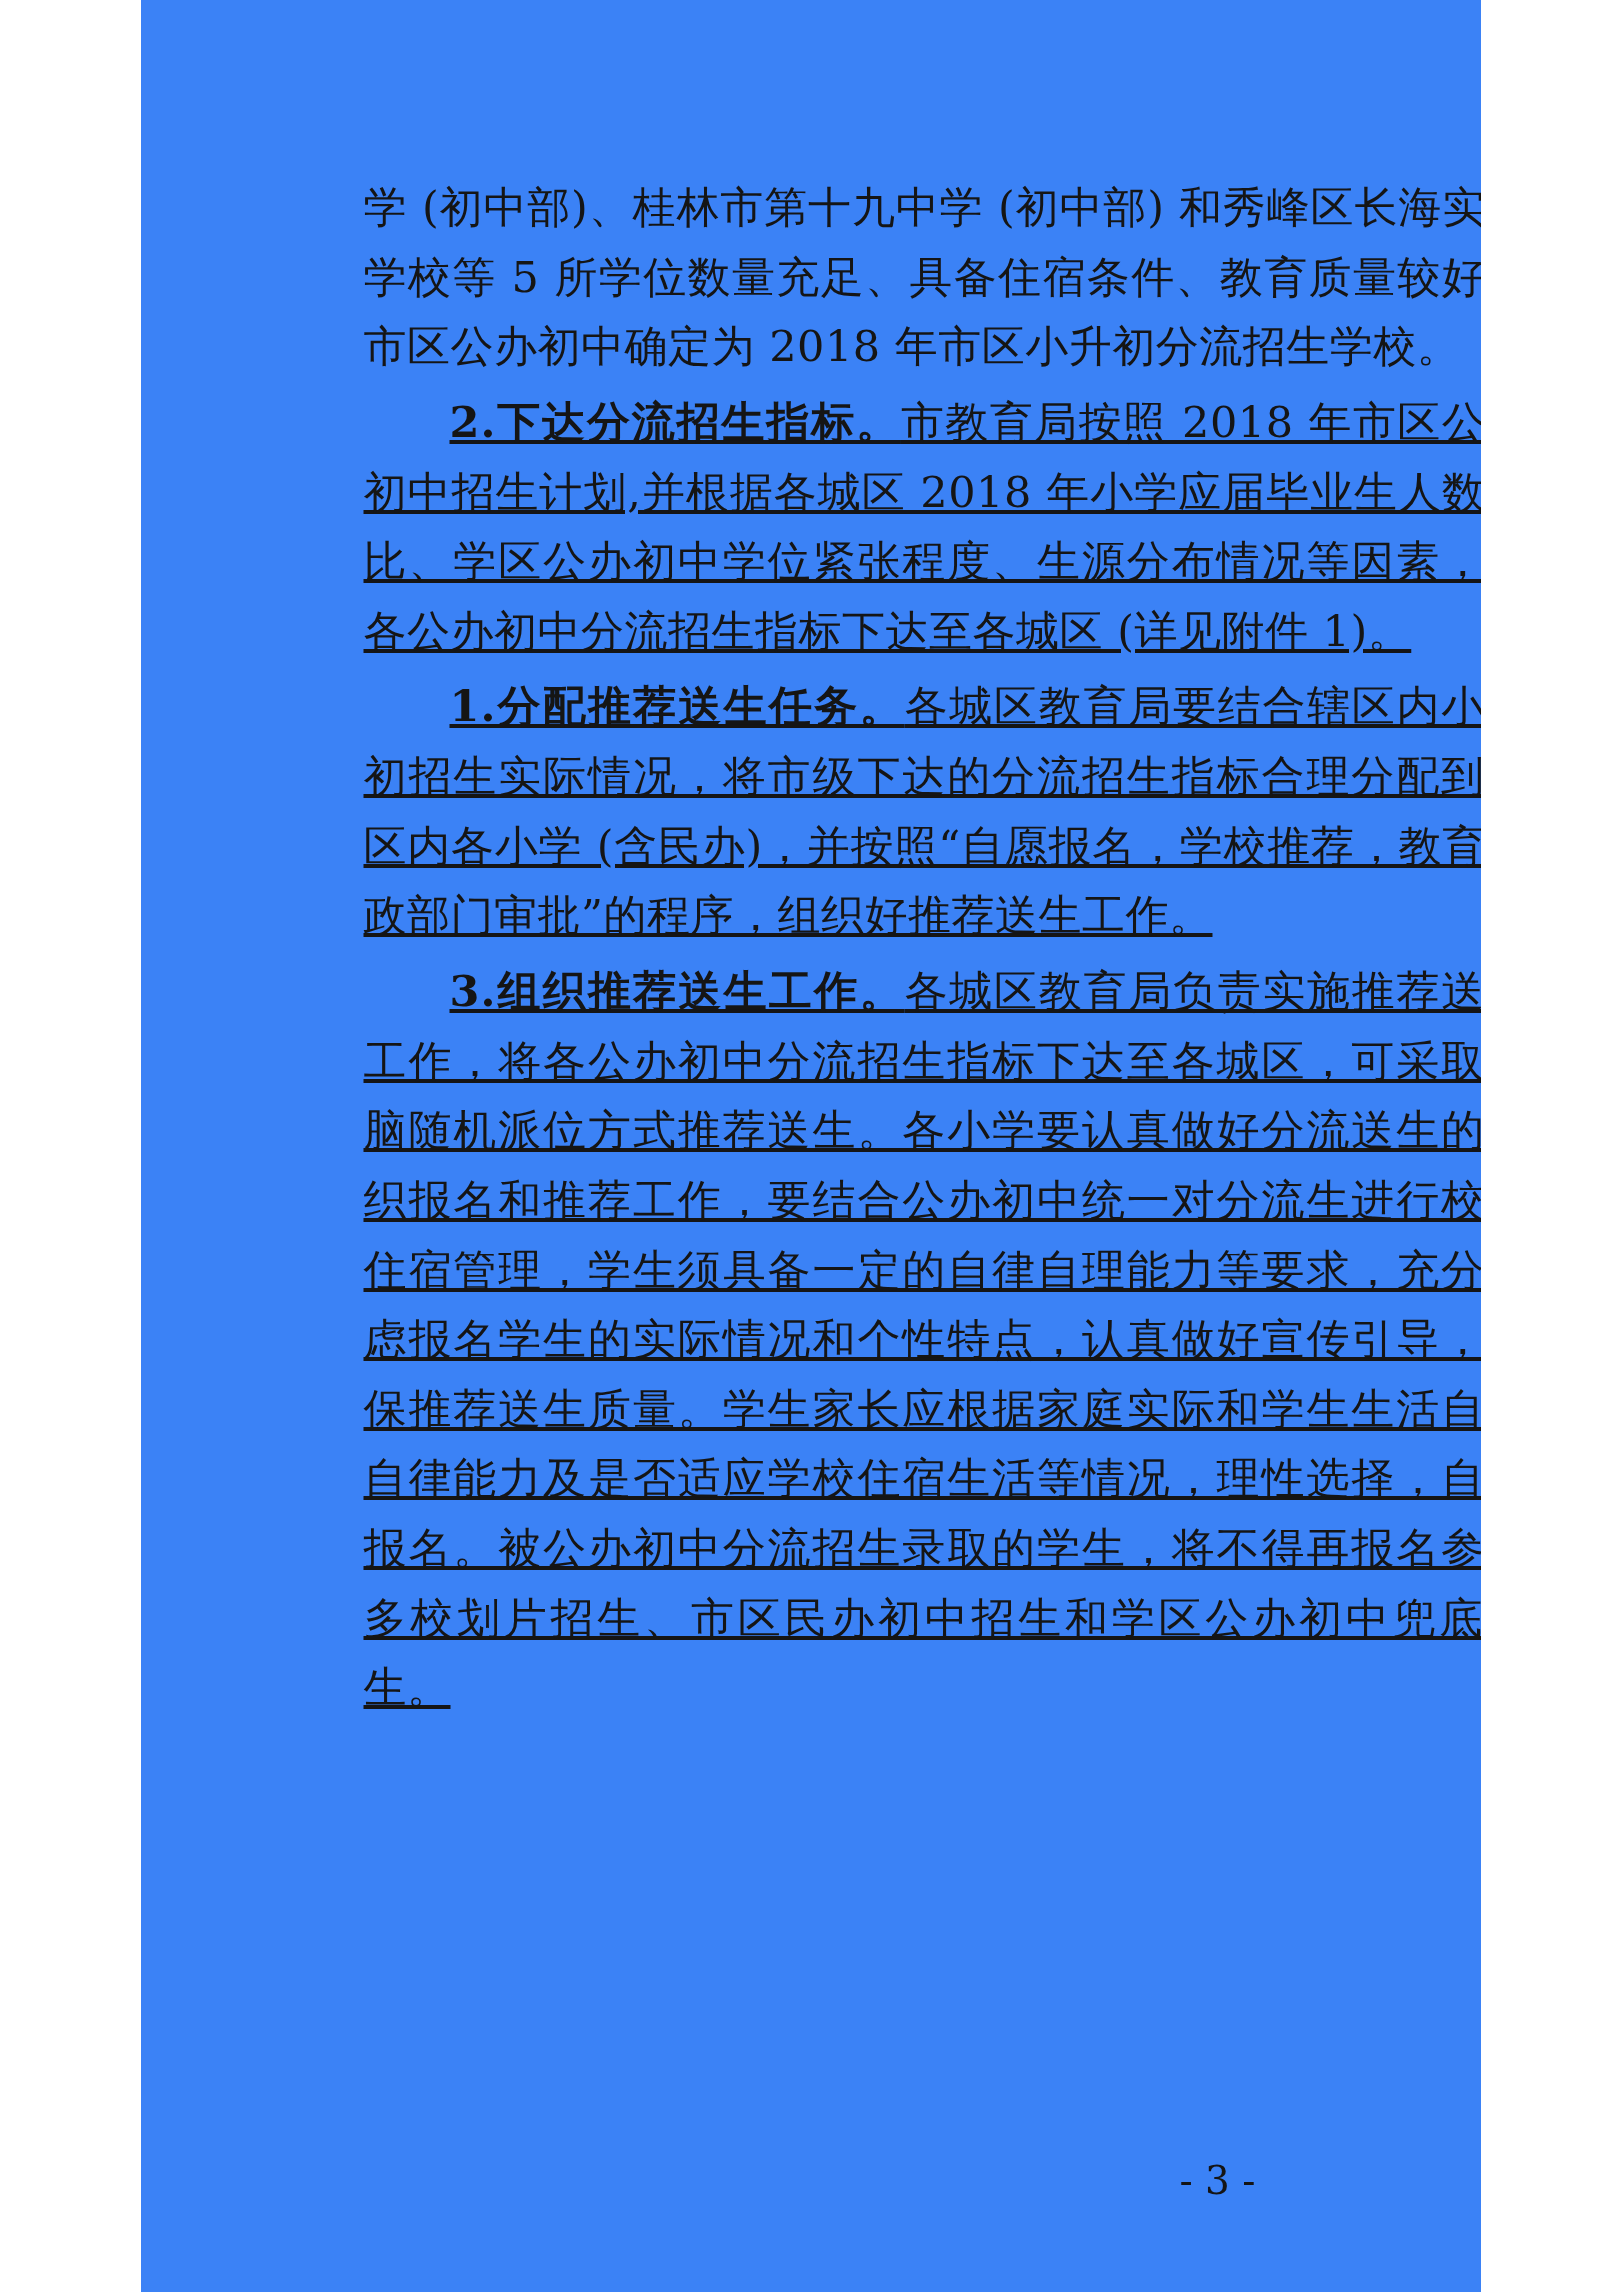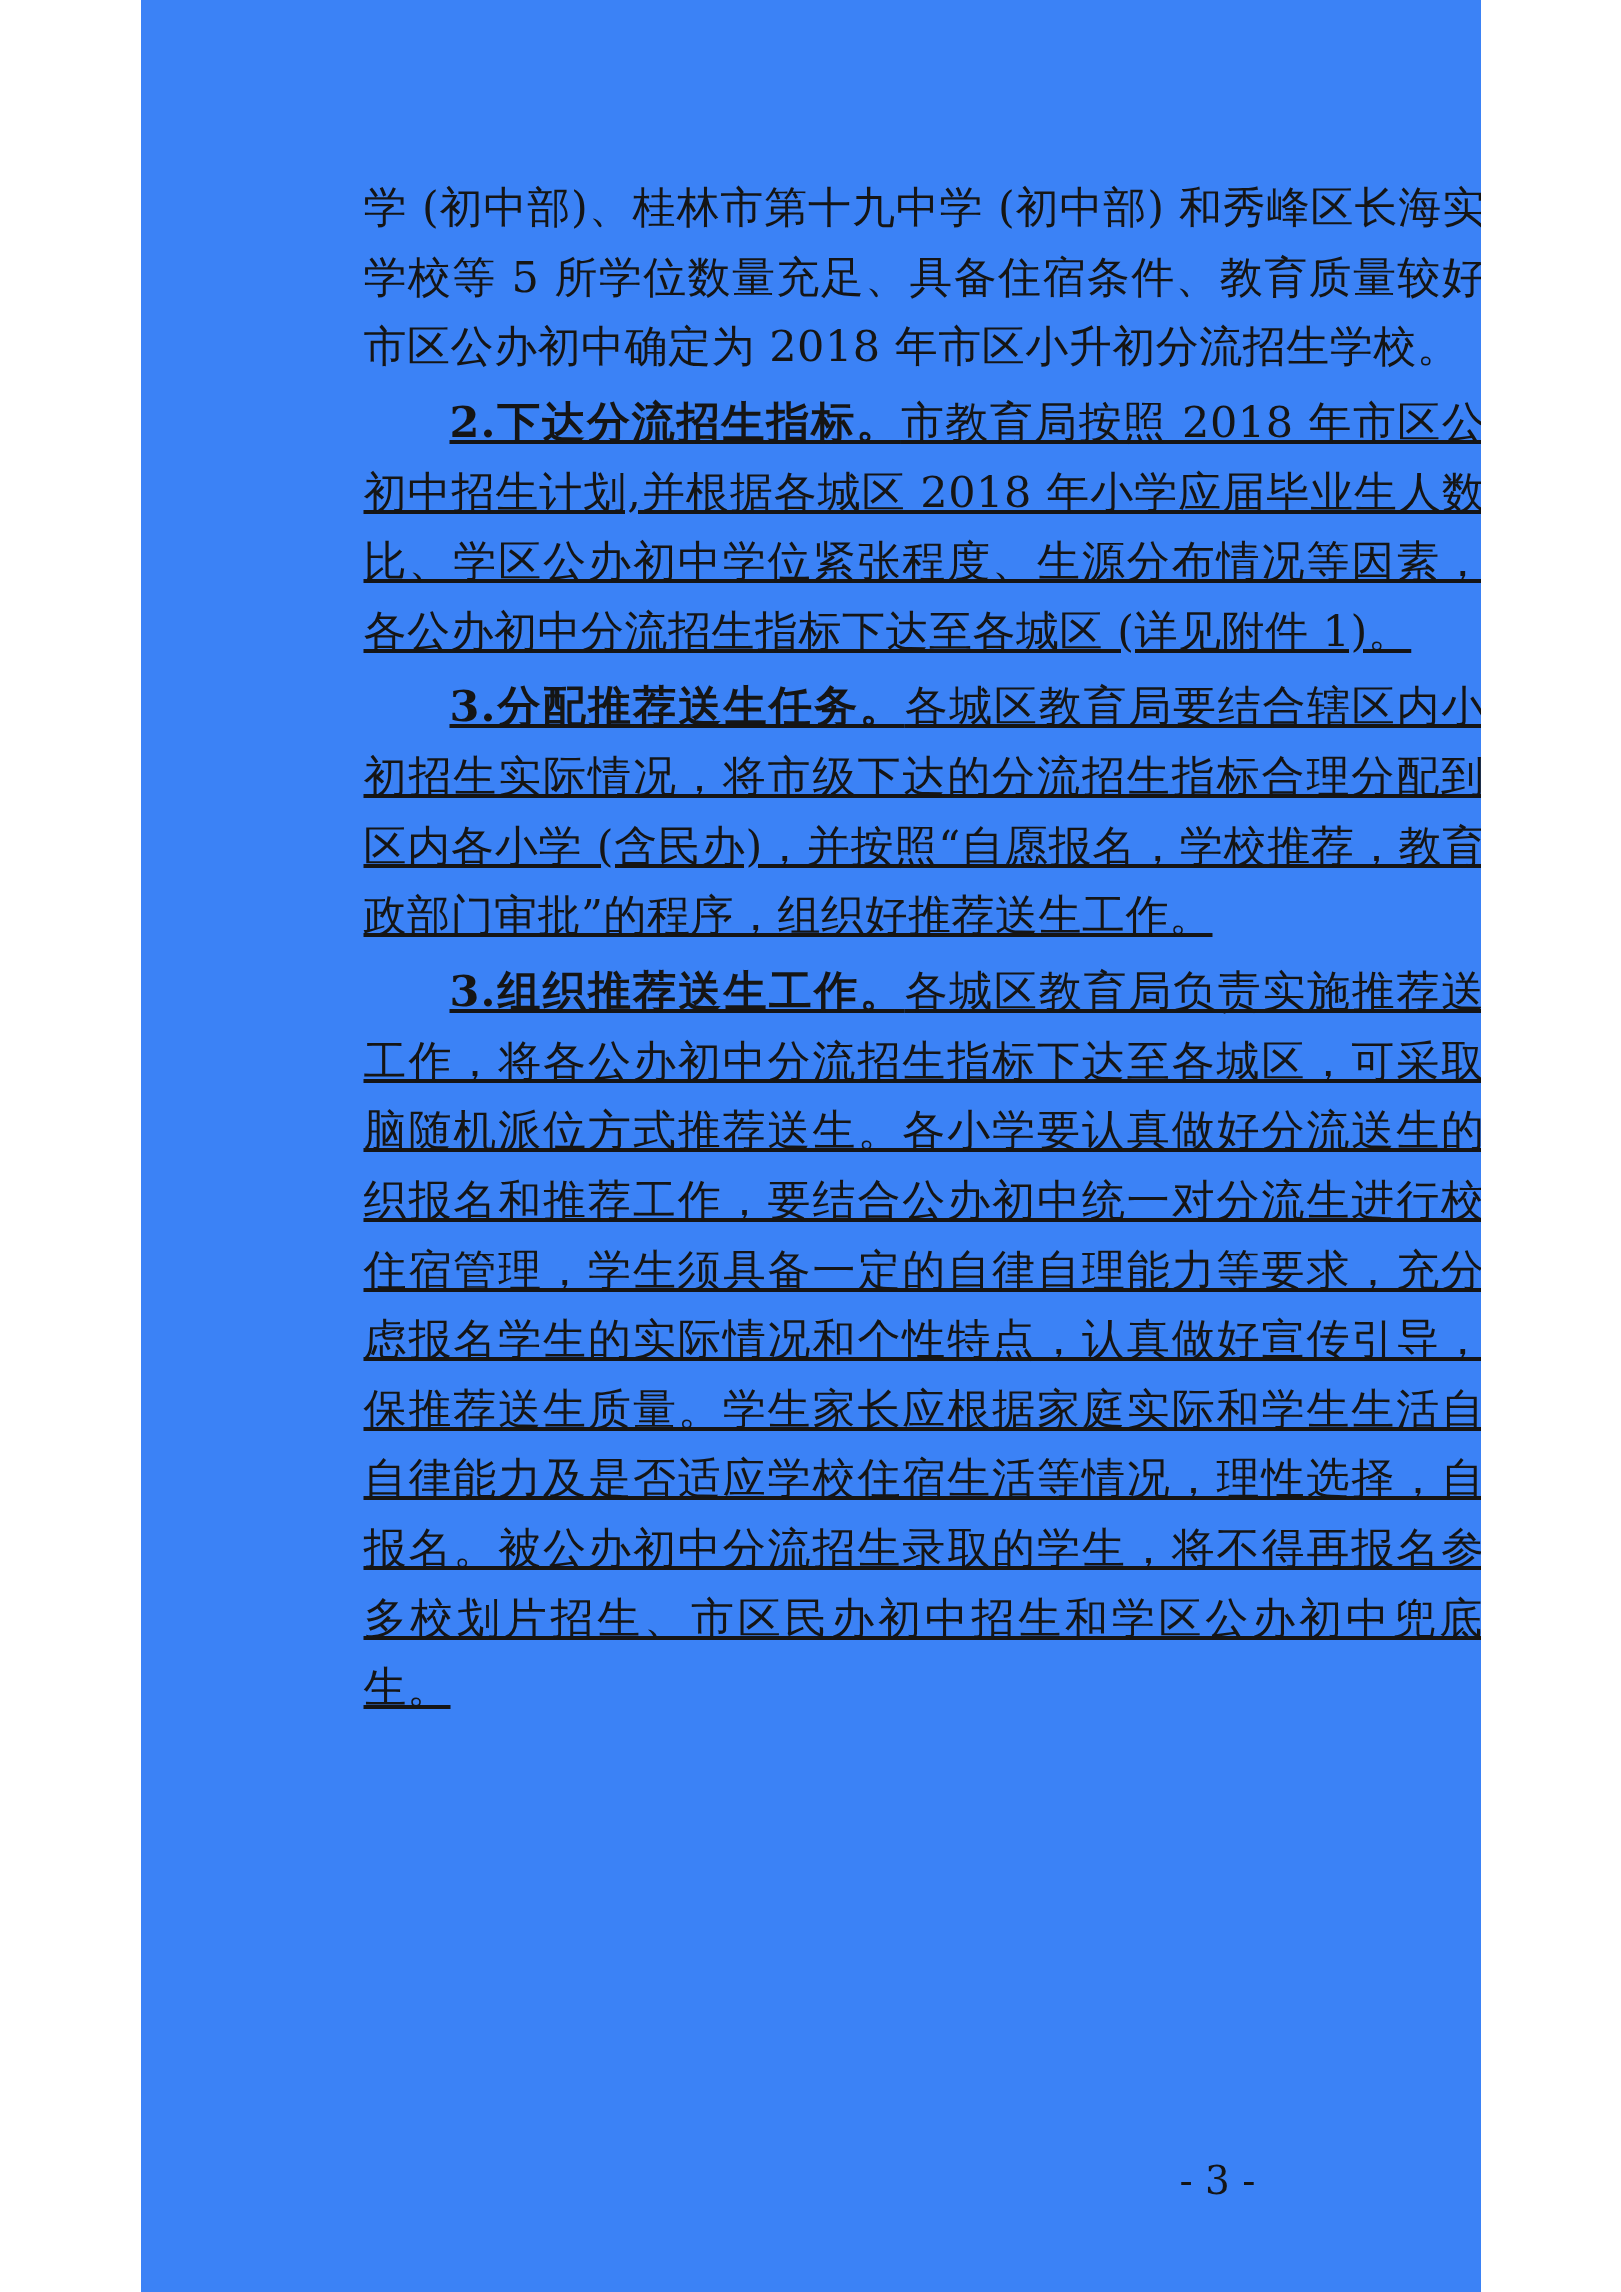--- a/index.html
+++ b/index.html
@@ -67,21 +67,21 @@
 
     <p class="para cont">
       <span>学 (初中部)、桂林市第十九中学 (初中部) 和秀峰区长海实验学校等 5 所学位数量充足、具备住宿条件、教育质量较好的市区公办初中确定为 2018 年市区小升初分流招生学校。</span>
     </p>
 
     <p class="para indent">
       <span class="lead">2.下达分流招生指标。</span><span>市教育局按照 2018 年市区公办初中招生计划,并根据各城区 2018 年小学应届毕业生人数占比、学区公办初中学位紧张程度、生源分布情况等因素，将各公办初中分流招生指标下达至各城区 (详见附件 1)。</span>
     </p>
 
     <p class="para indent">
-      <span class="lead">3.分配推荐送生任务。</span><span>各城区教育局要结合辖区内小升初招生实际情况，将市级下达的分流招生指标合理分配到辖区内各小学 (含民办)，并按照“自愿报名，学校推荐，教育行政部门审批”的程序，组织好推荐送生工作。</span>
+      <span class="lead">1.分配推荐送生任务。</span><span>各城区教育局要结合辖区内小升初招生实际情况，将市级下达的分流招生指标合理分配到辖区内各小学 (含民办)，并按照“自愿报名，学校推荐，教育行政部门审批”的程序，组织好推荐送生工作。</span>
     </p>
 
     <p class="para indent">
       <span class="lead">3.组织推荐送生工作。</span><span>各城区教育局负责实施推荐送生工作，将各公办初中分流招生指标下达至各城区，可采取电脑随机派位方式推荐送生。各小学要认真做好分流送生的组织报名和推荐工作，要结合公办初中统一对分流生进行校内住宿管理，学生须具备一定的自律自理能力等要求，充分考虑报名学生的实际情况和个性特点，认真做好宣传引导，确保推荐送生质量。学生家长应根据家庭实际和学生生活自理自律能力及是否适应学校住宿生活等情况，理性选择，自愿报名。被公办初中分流招生录取的学生，将不得再报名参加多校划片招生、市区民办初中招生和学区公办初中兜底招生。</span>
     </p>
 
   </div>
 
   <div class="footer">- 3 -</div>
 </div>

